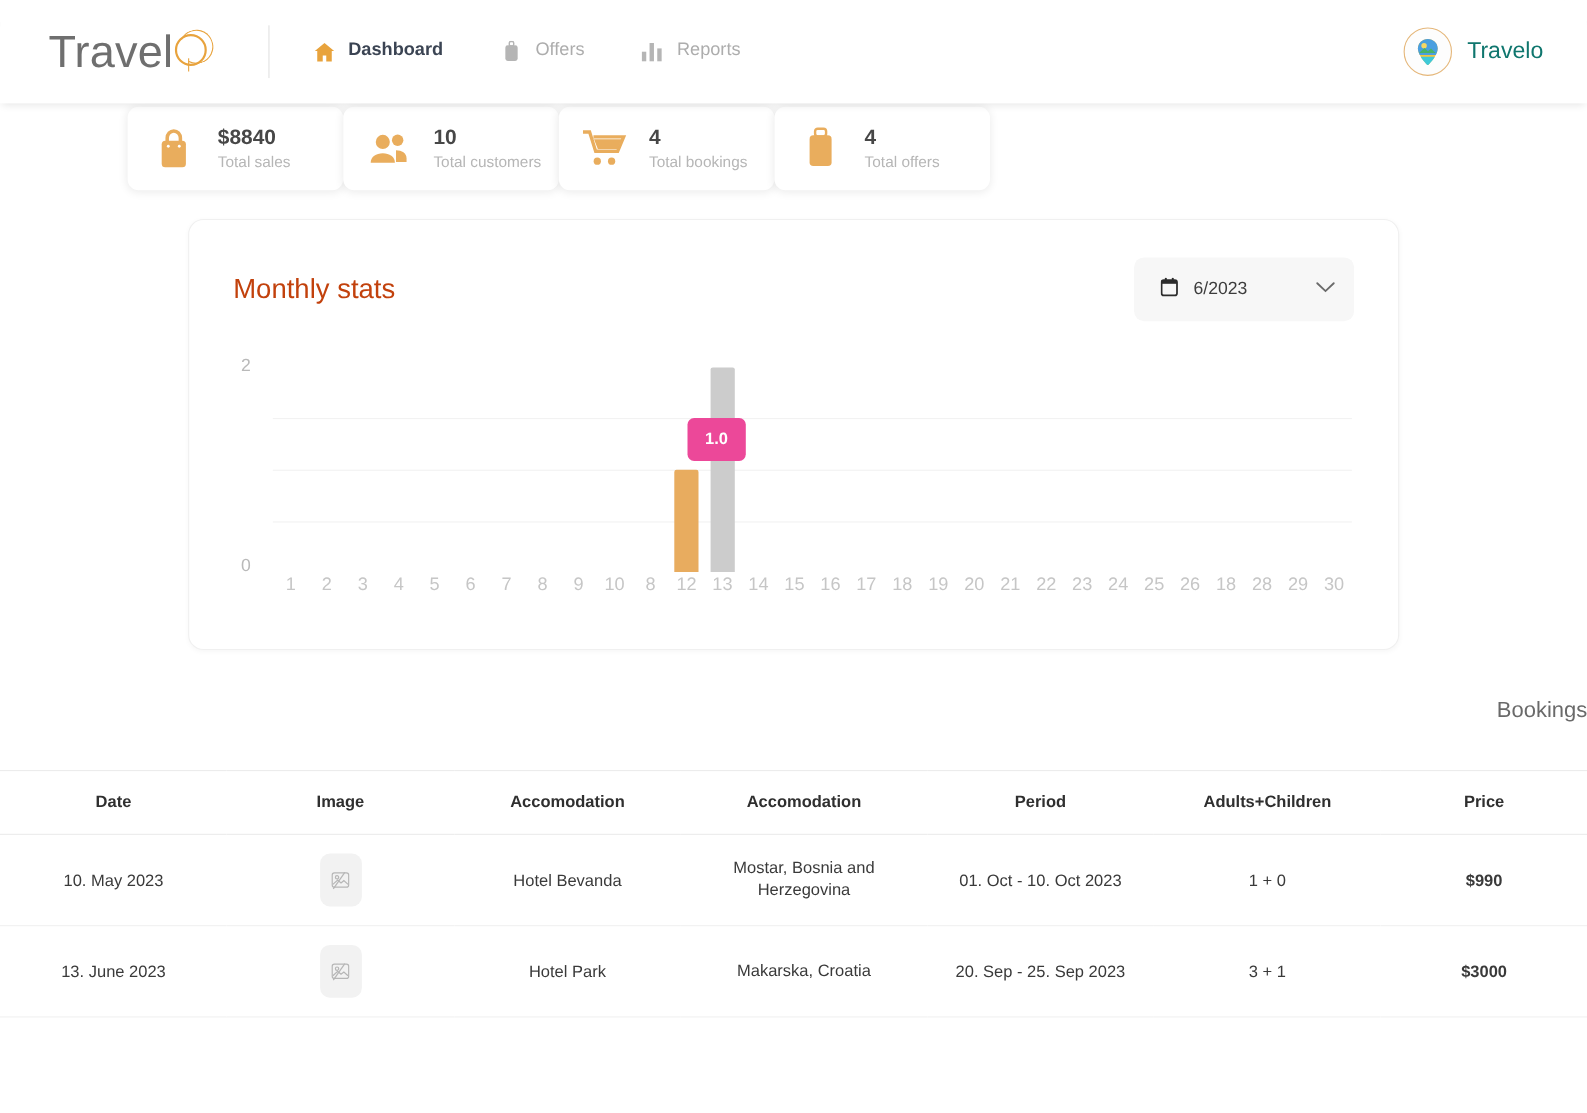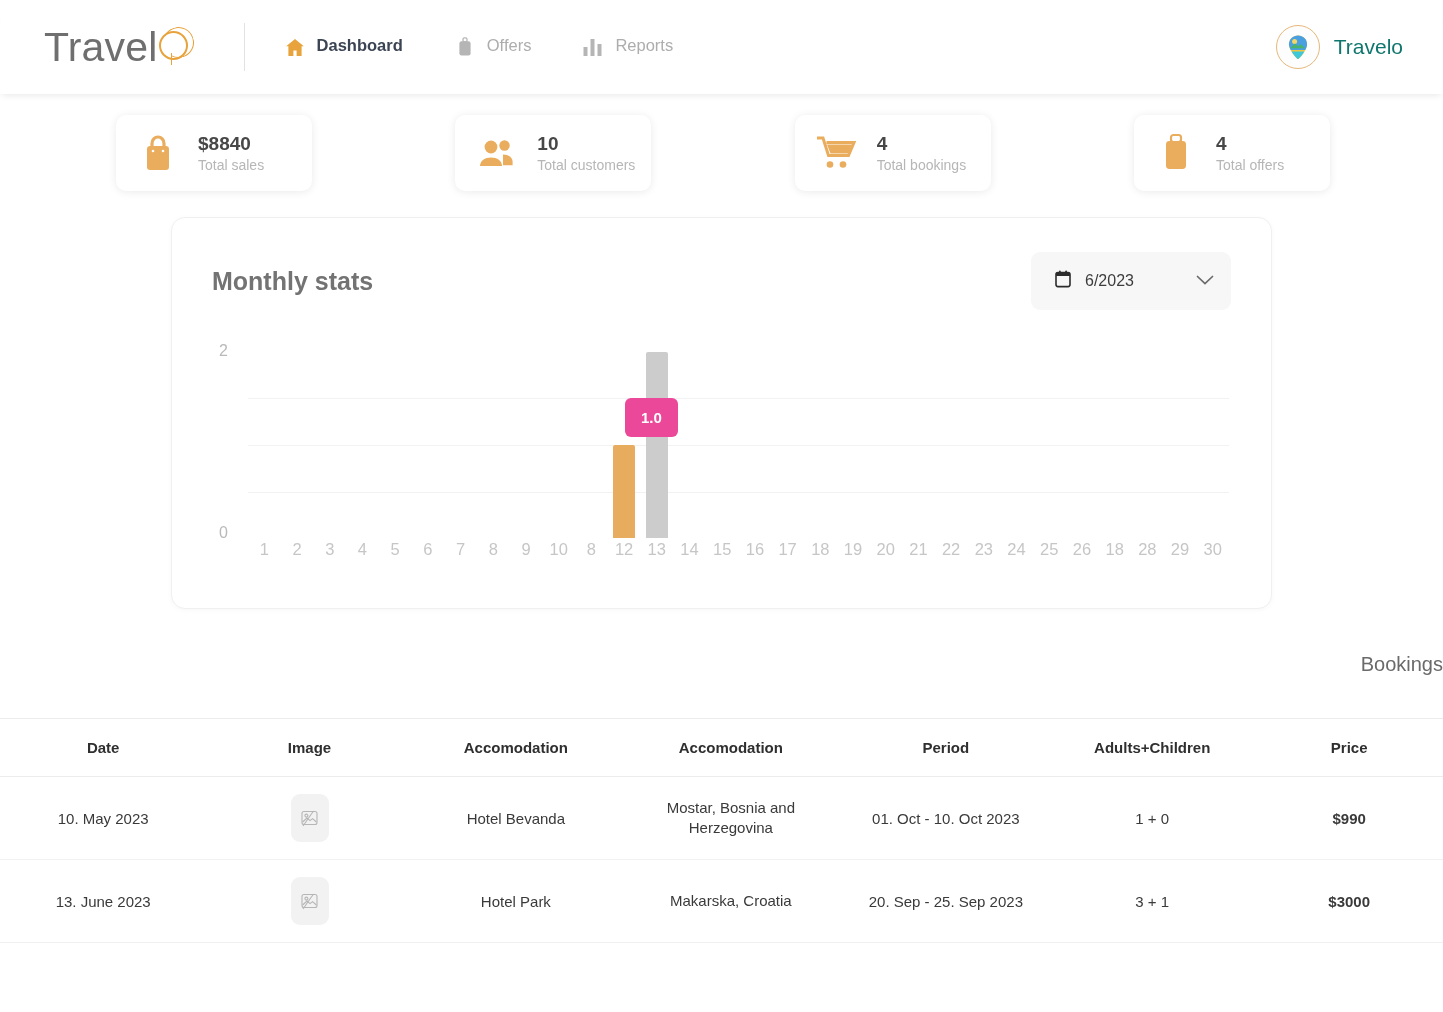--- a/index.html
+++ b/index.html
@@ -109,22 +109,22 @@
     border: 1.5px solid #e5b77a;
     background: #fdfdfd;
     display: flex; align-items: center; justify-content: center;
   }
   .user-name { font-size: 21px; color: #0f766e; }
 
   
   .stats {
     display: flex;
     gap: 0;
-    justify-content: space-between;
-    padding: 21px 113px 0 116px;
+    justify-content: flex-start;
+    padding: 3px 113px 0 116px;
   }
   .stat-card {
     width: 196px;
     height: 76px;
     background: #ffffff;
     border-radius: 10px;
     box-shadow: 0 1px 9px rgba(0,0,0,0.085);
     display: flex;
     align-items: center;
     gap: 18px;
@@ -140,21 +140,21 @@
     margin: 26px 171px 0 171px;
     height: 392px;
     background: #ffffff;
     border: 1px solid #f0f0f0;
     border-radius: 14px;
     box-shadow: 0 1px 5px rgba(0,0,0,0.035);
     padding: 34px 40px 0 40px;
     position: relative;
   }
   .chart-head { display: flex; align-items: center; justify-content: space-between; }
-  .chart-title { font-size: 25px; color: #737373; font-weight: 700; }
+  .chart-title { font-size: 25px; color: #c2410c; font-weight: 400; }
   .date-picker {
     width: 200px; height: 58px;
     background: #f7f7f7;
     border-radius: 9px;
     display: flex; align-items: center;
     padding: 0 17px 0 24px;
     gap: 14px;
     cursor: pointer;
   }
   .dp-val { font-size: 16px; color: #3d3d3d; }

